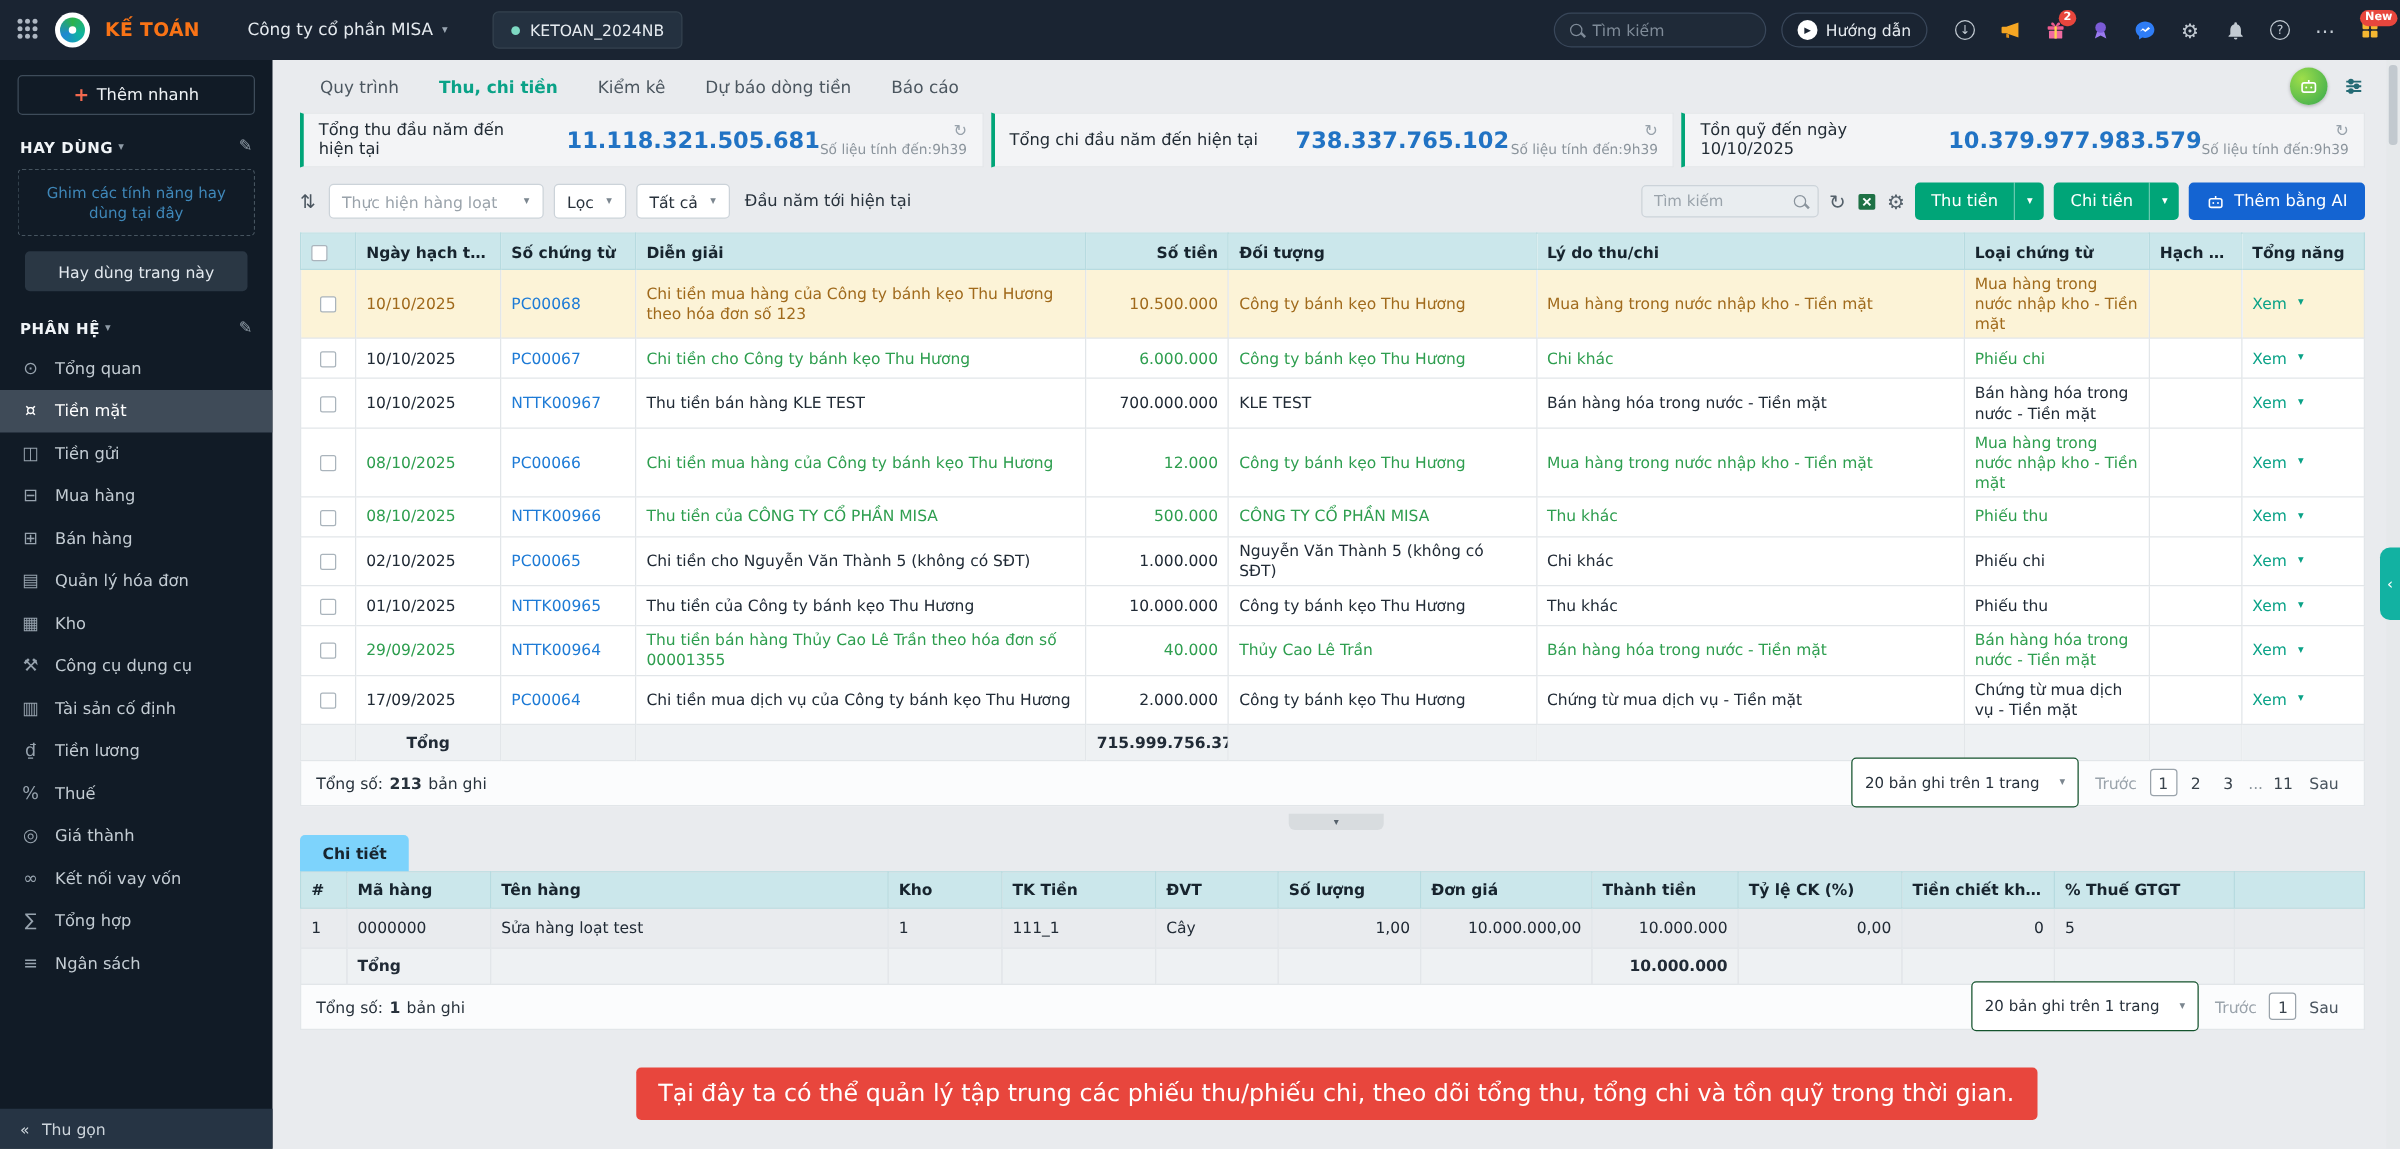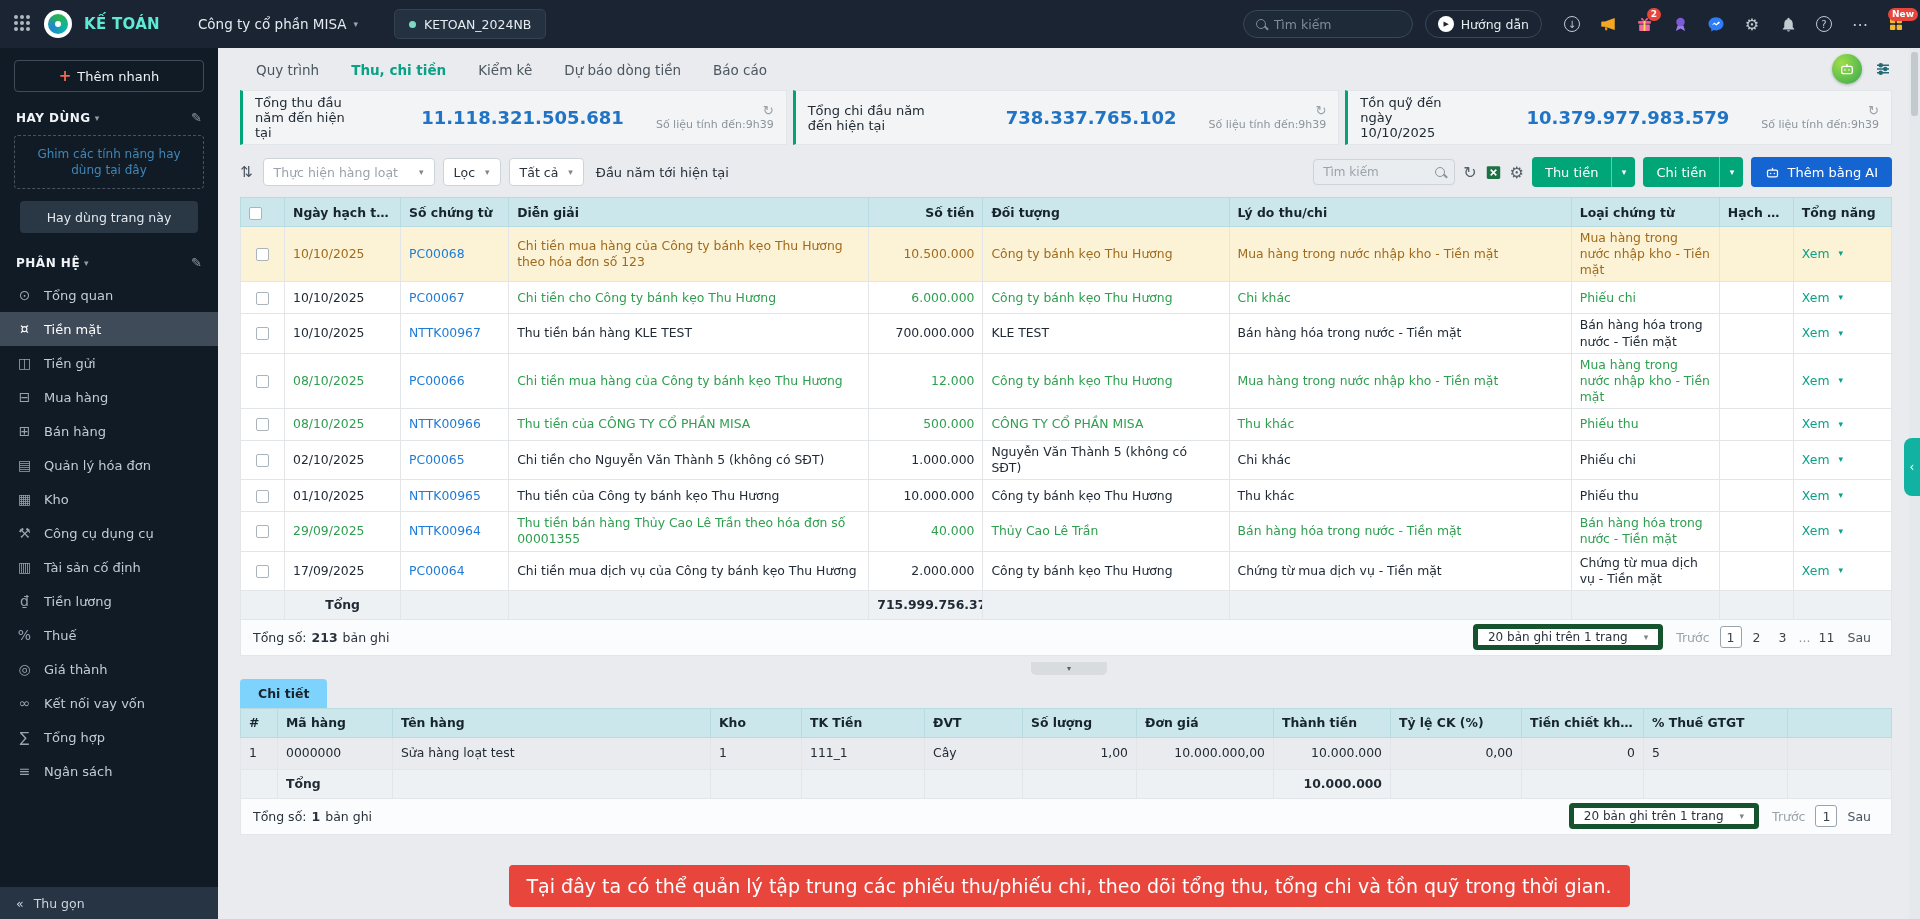--- a/index.html
+++ b/index.html
@@ -6,21 +6,21 @@
   html,body{width:1920px;height:919px;overflow:hidden;background:#e9ebee;
     font-family:"DejaVu Sans","Liberation Sans",sans-serif;font-size:13px;color:#212b36;cursor:default;}
 
   
   .topbar{position:fixed;left:0;top:0;right:0;height:48px;background:#1a2432;display:flex;align-items:center;padding:0 14px;gap:12px;z-index:30;}
   .apps-grid{width:18px;height:18px;display:grid;grid-template-columns:repeat(3,4px);grid-template-rows:repeat(3,4px);gap:2px;cursor:pointer;}
   .apps-grid i{background:#aeb7c2;border-radius:50%;}
   .logo{width:28px;height:28px;border-radius:50%;background:#fff;position:relative;flex:0 0 auto;}
   .logo::after{content:"";position:absolute;inset:4px;border-radius:50%;background:conic-gradient(#2bb24c,#0fb3a0,#1e88d2,#2bb24c);}
   .logo::before{content:"";position:absolute;inset:11px;border-radius:50%;background:#fff;z-index:1;}
-  .app-title{font-weight:bold;font-size:15px;color:#5eead4;letter-spacing:.3px;}
+  .app-title{font-weight:bold;font-size:15px;color:#f97316;letter-spacing:.3px;}
   .company{margin-left:26px;display:flex;align-items:center;gap:7px;color:#e6ebf0;font-size:13.5px;cursor:pointer;}
   .company .caret,.wchip .caret{font-size:9px;color:#9aa6b2;}
   .wchip{margin-left:24px;background:#243140;border:1px solid #34424f;border-radius:5px;height:30px;display:flex;align-items:center;gap:8px;padding:0 14px;color:#e6ebf0;font-size:12.5px;cursor:pointer;}
   .wchip .dot{width:7px;height:7px;border-radius:50%;background:#7ed9c3;}
   .tb-spacer{flex:1;}
   .tb-search{width:170px;height:28px;border:1px solid #39475a;background:#1f2a38;border-radius:14px;display:flex;align-items:center;gap:8px;padding:0 12px;}
   .tb-search input{flex:1;background:transparent;border:none;outline:none;color:#cfd6dd;font-size:12.5px;font-family:inherit;}
   .tb-search input::placeholder{color:#7f8b98;}
   .mag{width:10px;height:10px;border:1.6px solid #7f8b98;border-radius:50%;position:relative;flex:0 0 auto;}
   .mag::after{content:"";position:absolute;width:5px;height:1.6px;background:#7f8b98;transform:rotate(45deg);right:-4px;bottom:-1px;}
@@ -52,21 +52,21 @@
   
   .main{position:fixed;left:218px;top:48px;right:0;bottom:0;overflow:hidden;}
   .tabbar{height:40px;display:flex;align-items:flex-end;padding:0 22px;position:relative;}
   .tab{padding:10px 16px;font-size:13.5px;color:#4b565f;cursor:pointer;white-space:nowrap;}
   .tab.active{color:#0aa287;font-weight:bold;}
   .tab-right{position:absolute;right:28px;top:6px;display:flex;align-items:center;gap:12px;}
   .ai-fab{width:30px;height:30px;border-radius:50%;background:radial-gradient(circle at 32% 30%,#9ede4a,#35a84e);box-shadow:0 1px 3px rgba(0,0,0,.25);display:flex;align-items:center;justify-content:center;cursor:pointer;}
   .filter-ico{cursor:pointer;display:flex;align-items:center;}
 
   .summary{display:flex;gap:6px;margin:2px 28px 0 22px;}
-  .card{flex:1;background:#f3f4f6;border:1px solid #e3e6e9;border-left:3px solid #00a578;padding:4px 12px;display:flex;align-items:center;min-height:44px;gap:32px;}
+  .card{flex:1;background:#f3f4f6;border:1px solid #e3e6e9;border-left:3px solid #00a578;padding:4px 12px;display:flex;align-items:center;min-height:44px;}
   .card-label{font-size:13px;color:#222c35;}
   .card-value{font-size:18px;font-weight:bold;color:#2173c4;margin-left:30px;white-space:nowrap;}
   .card-right{margin-left:auto;display:flex;flex-direction:column;align-items:flex-end;gap:1px;}
   .card-refresh{color:#98a2ab;font-size:13px;line-height:13px;cursor:pointer;}
   .card-note{color:#8b949c;font-size:11px;white-space:nowrap;}
 
   .toolbar{display:flex;align-items:center;gap:8px;margin:12px 28px 10px 22px;}
   .sort-ico{font-size:15px;color:#49545e;margin-right:2px;cursor:pointer;}
   .ctl{height:28px;background:#fff;border:1px solid #ccd3d9;border-radius:4px;display:flex;align-items:center;gap:10px;padding:0 10px;font-size:12.5px;color:#28323c;cursor:pointer;white-space:nowrap;}
   .ctl .caret{font-size:9px;color:#7b868f;}
@@ -99,21 +99,21 @@
   .doc-link{color:#1e7bd6;cursor:pointer;}
   .cb{display:inline-block;width:13px;height:13px;border:1px solid #aab4bc;border-radius:2px;background:#fff;vertical-align:middle;cursor:pointer;}
   .c-check{text-align:center;}
   .view-btn{color:#0aa287;display:inline-flex;align-items:center;gap:9px;font-size:12.4px;cursor:pointer;}
   .view-btn .caret{font-size:9px;}
   .grid tfoot td{background:#eef1f3;font-weight:bold;height:29px;border:1px solid #e2e6e9;}
   .t-label{text-align:center;}
 
   .gfoot{margin:0 28px 0 22px;background:#fbfcfd;border:1px solid #e2e6e9;border-top:none;height:36px;display:flex;align-items:center;padding:0 12px;font-size:12.5px;color:#28323c;gap:5px;}
   .gf-spacer{flex:1;}
-  .pgsize{height:26px;background:#fff;border:5px solid #14532d;border-radius:4px;display:flex;align-items:center;gap:16px;padding:0 10px;font-size:12px;cursor:pointer;white-space:nowrap;}
+  .pgsize{height:40px;background:#fff;border:1px solid #14532d;border-radius:4px;display:flex;align-items:center;gap:16px;padding:0 10px;font-size:12px;cursor:pointer;white-space:nowrap;}
   .pgsize .caret{font-size:9px;color:#7b868f;}
   .pg-prev{color:#9aa3ab;margin:0 8px;cursor:pointer;}
   .pg-next{color:#49545e;margin:0 8px;cursor:pointer;}
   .pg-num{min-width:22px;height:22px;display:inline-flex;align-items:center;justify-content:center;margin:0 2px;cursor:pointer;color:#3a444d;}
   .pg-num.active{border:1px solid #9aa3ab;background:#fff;border-radius:3px;}
   .pg-ellipsis{color:#8b949c;margin:0 3px;}
 
   .handle{width:76px;height:13px;background:#d8dcdf;border-radius:0 0 5px 5px;margin:6px auto 4px;display:flex;align-items:center;justify-content:center;color:#55616b;font-size:8px;cursor:pointer;}
 
   .detail{margin:0 28px 0 22px;}

